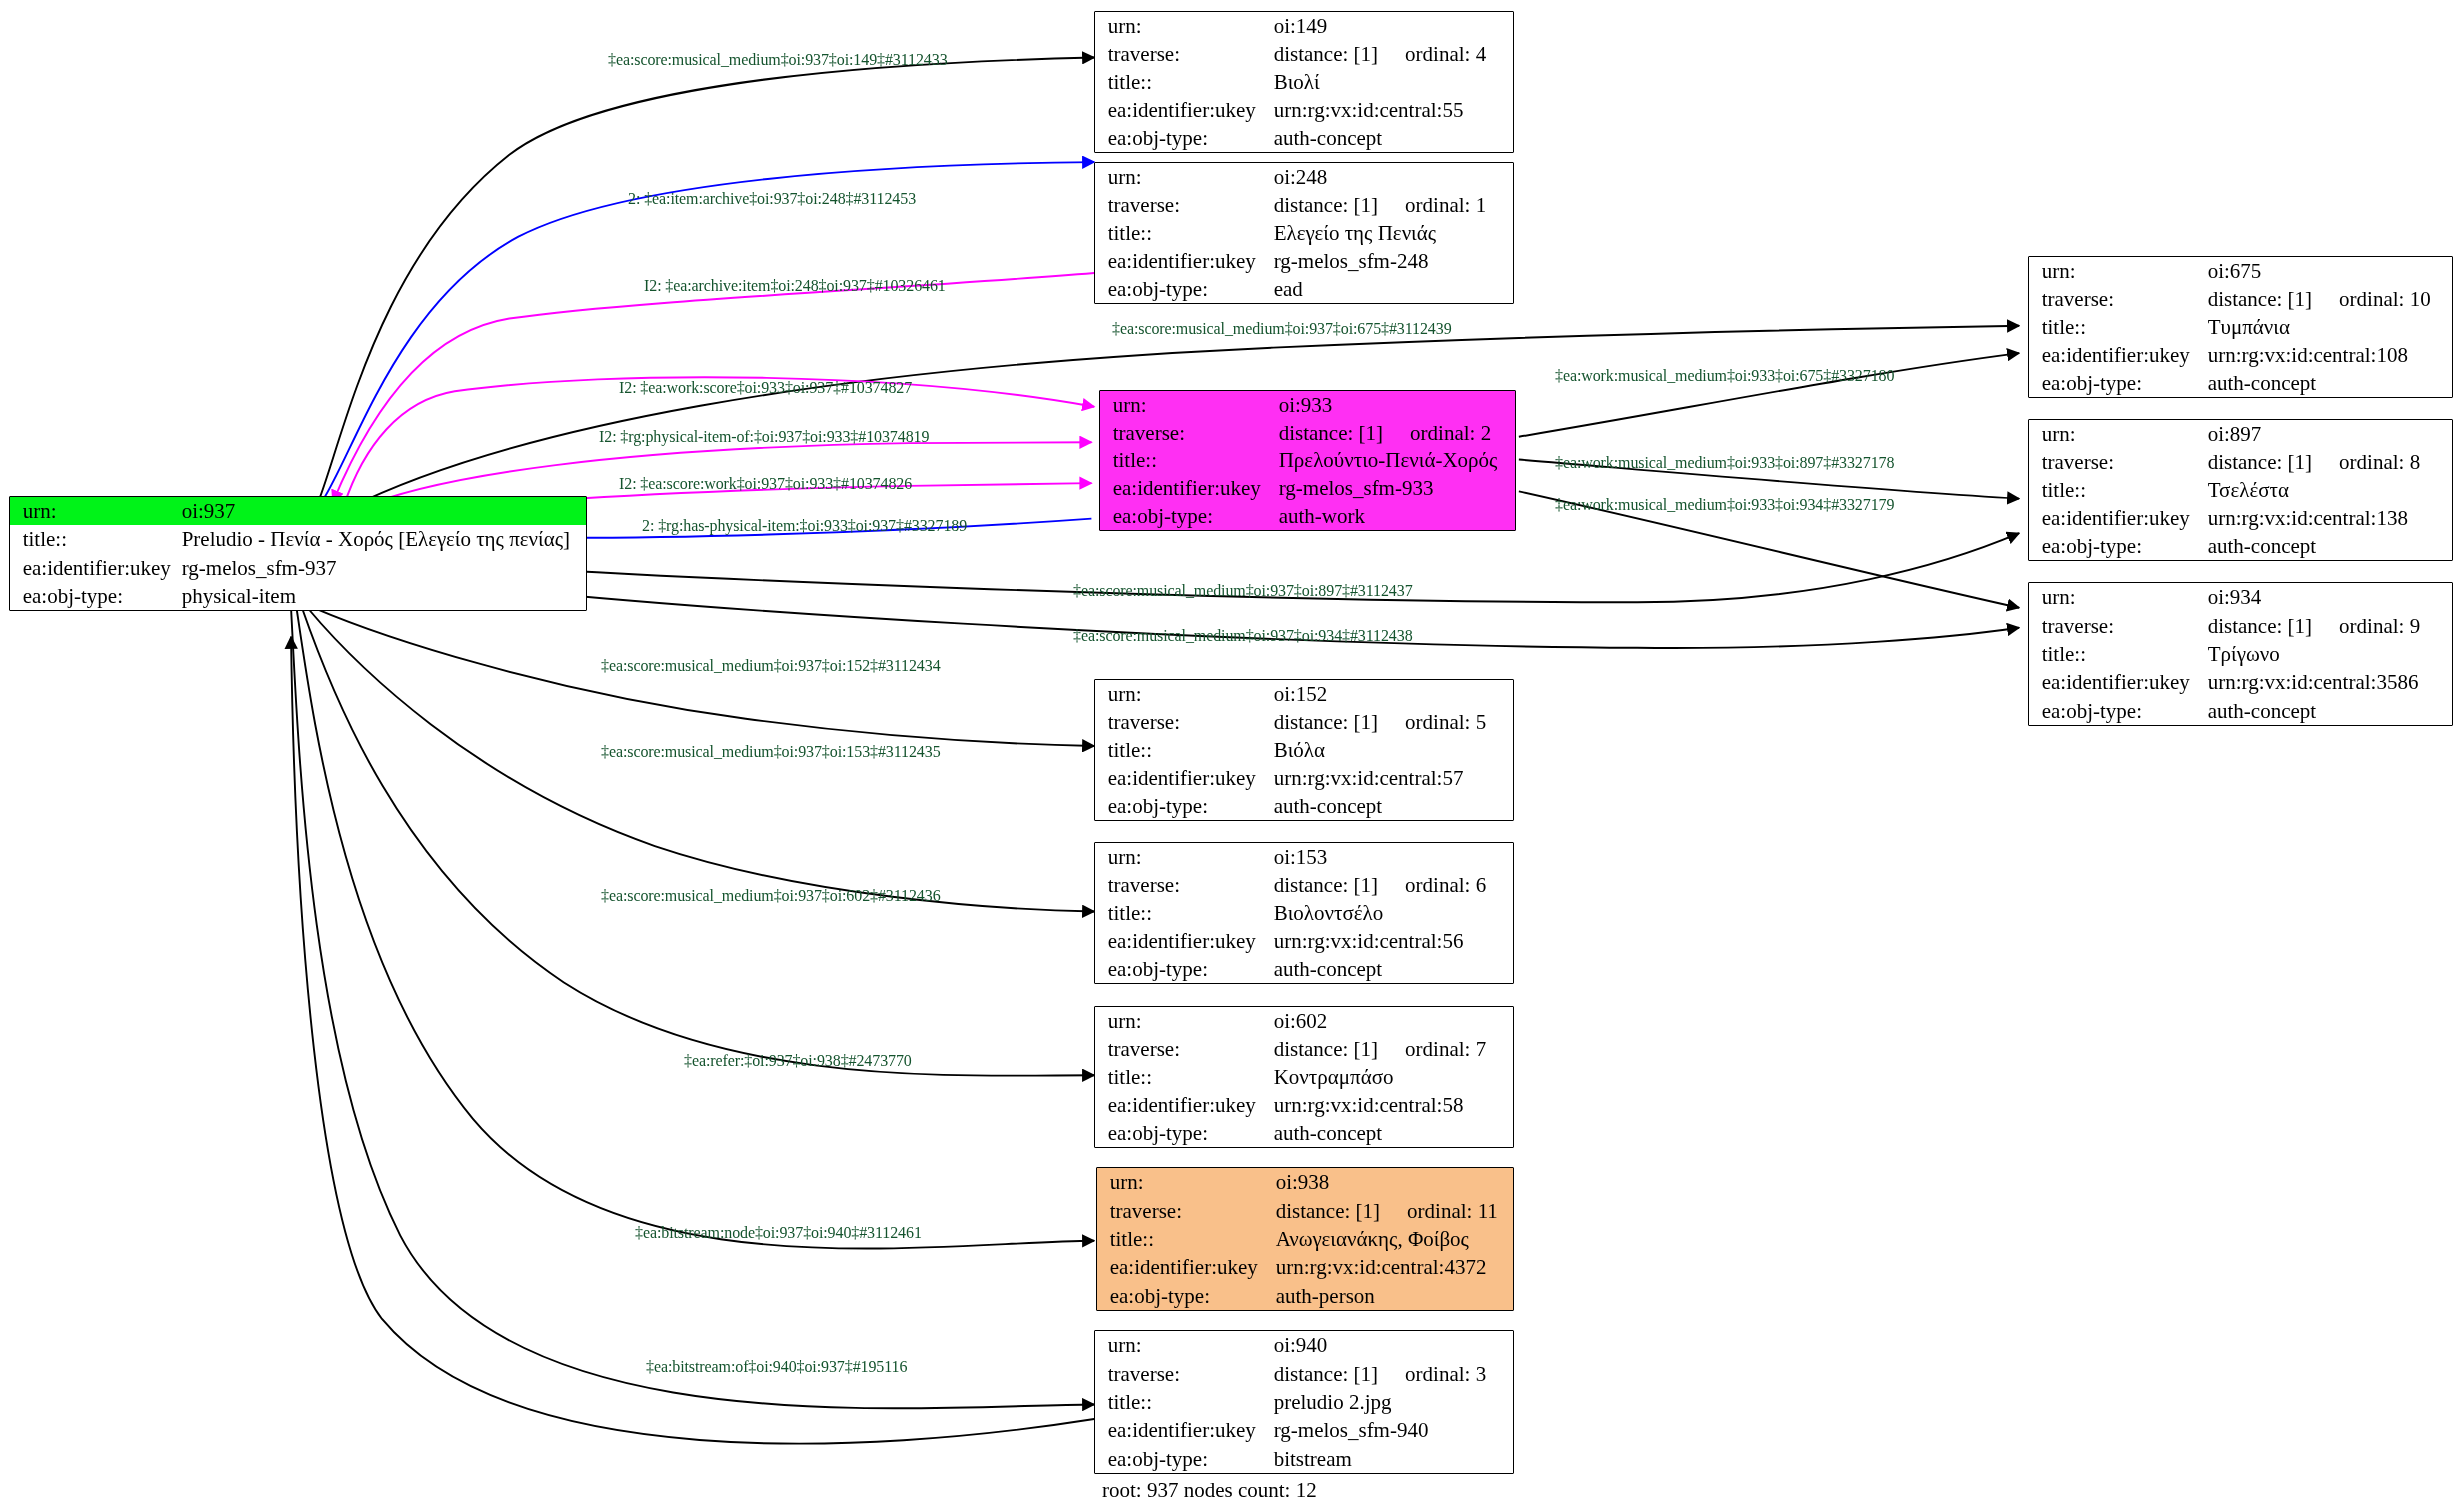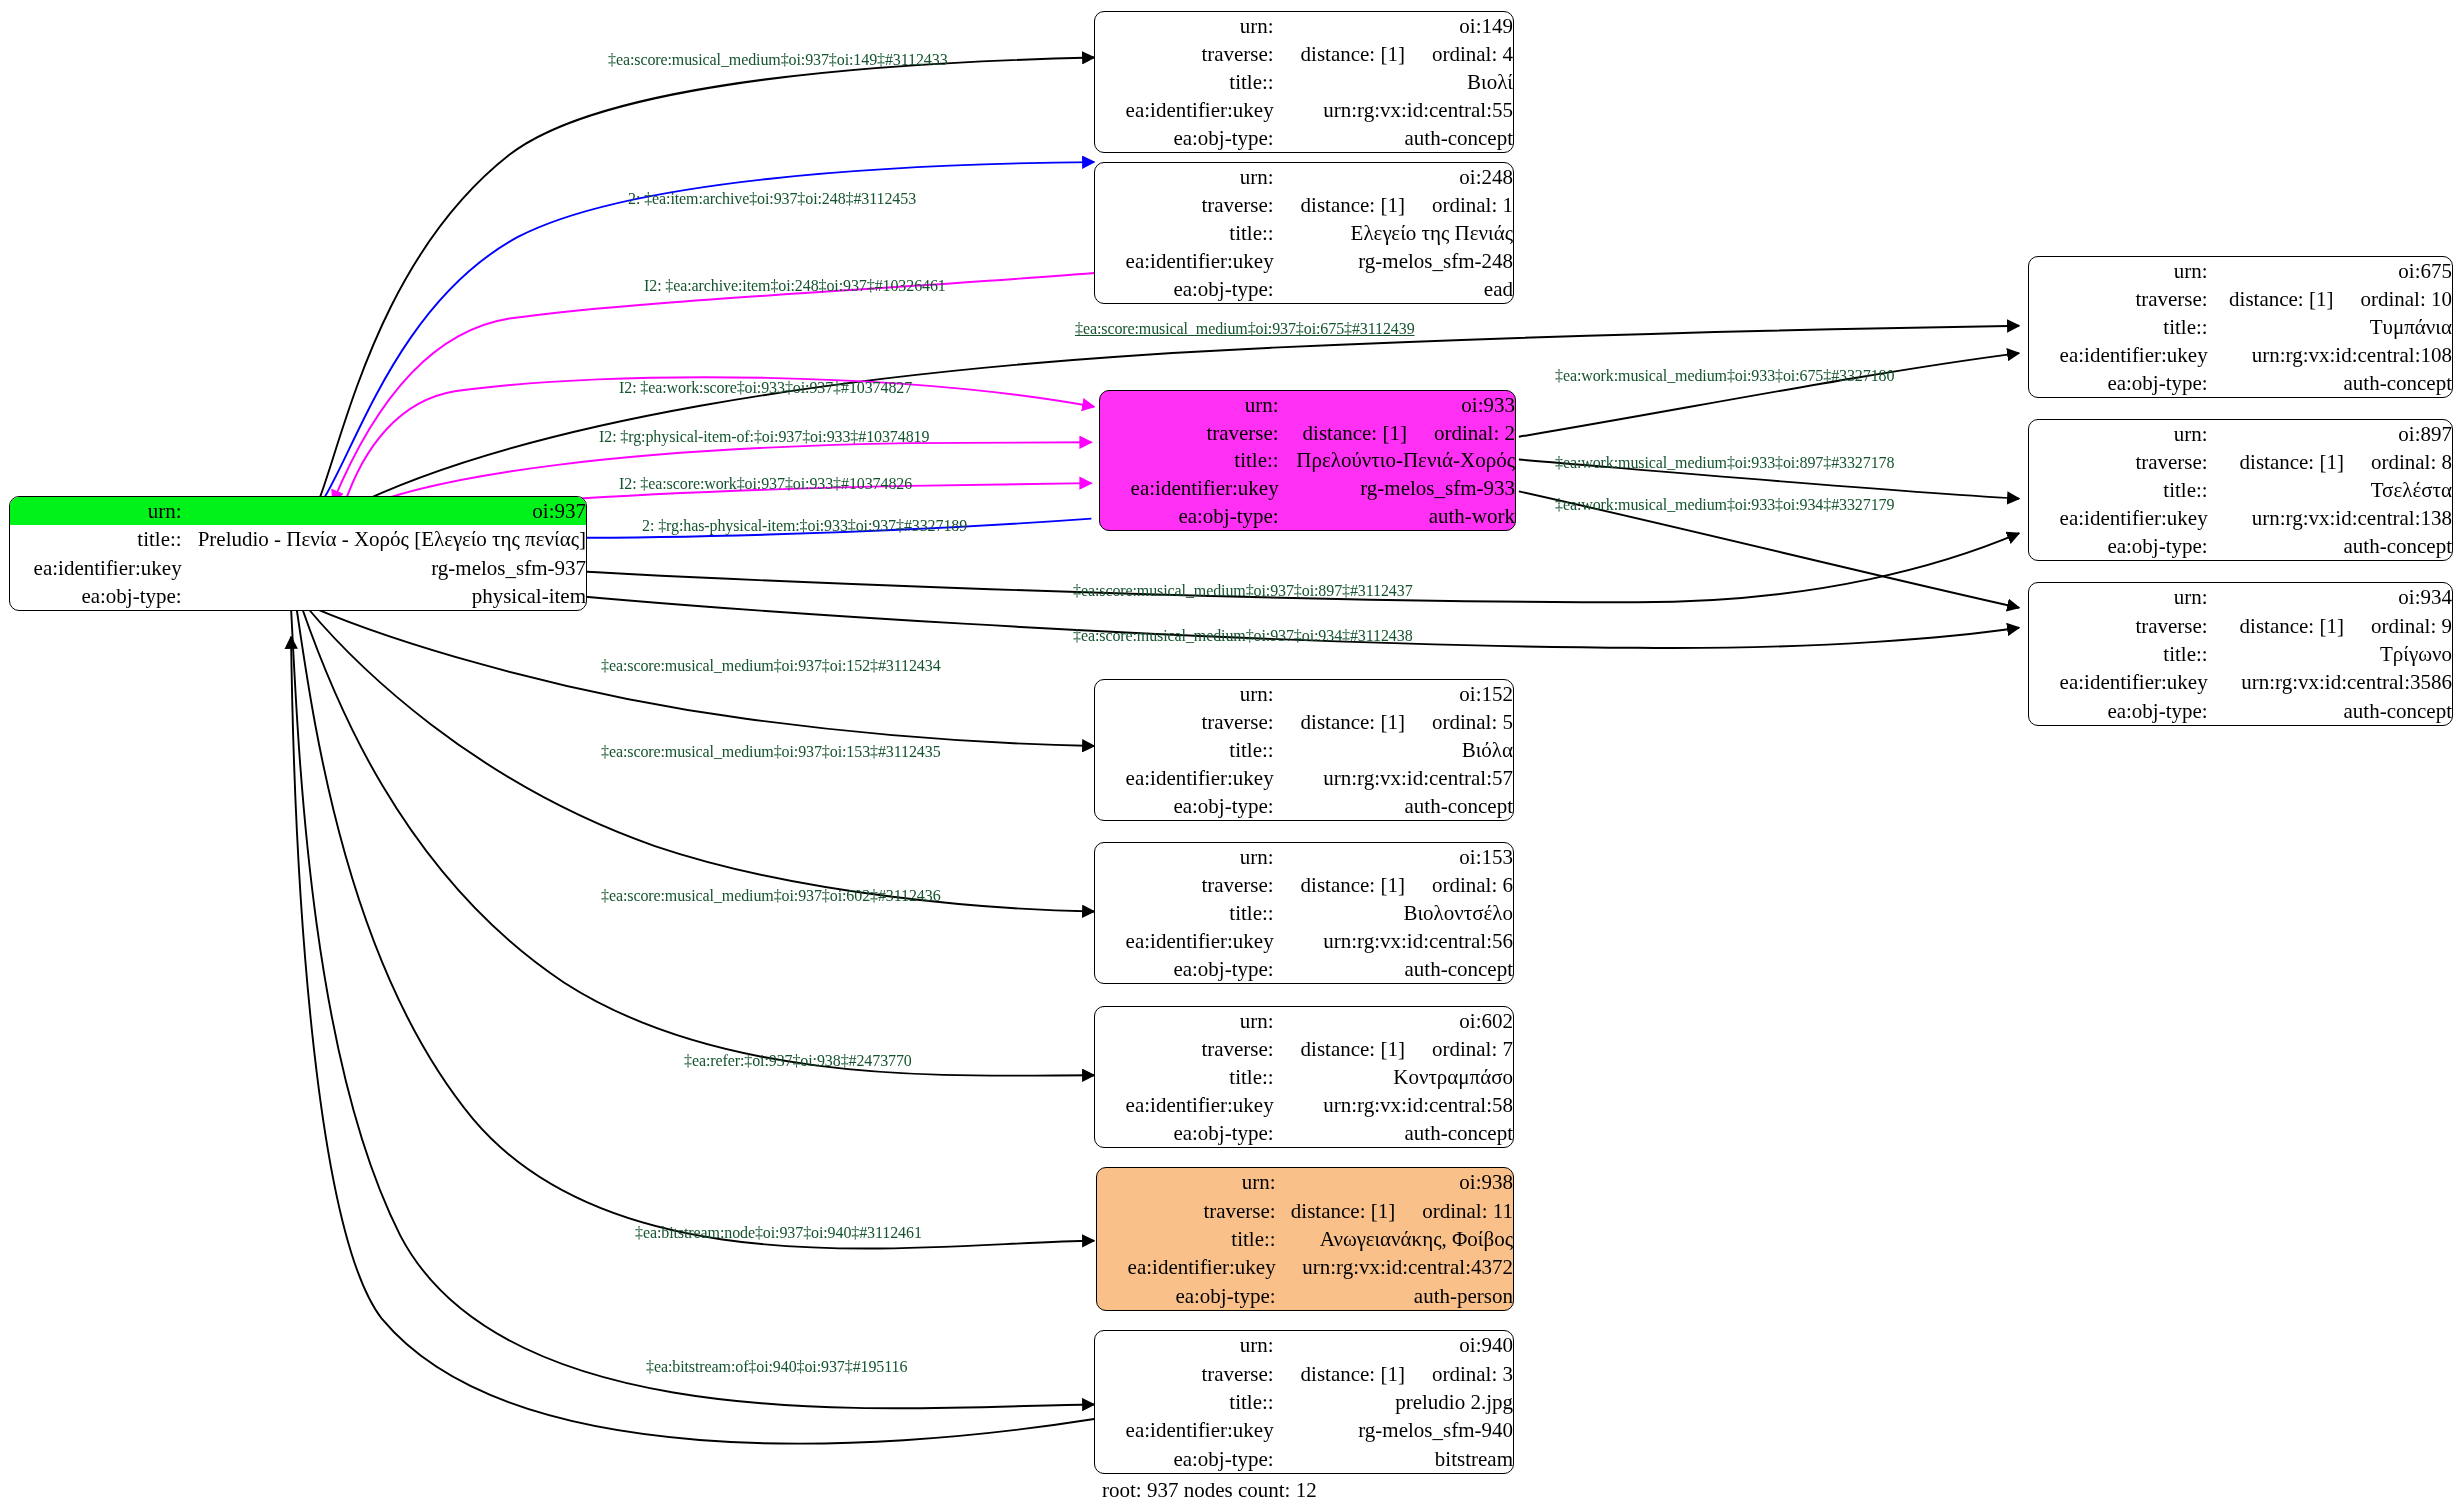--- a/index.html
+++ b/index.html
@@ -1,21 +1,21 @@
 <!DOCTYPE html>
 <html style="font-size:14.6px"><head>
 <meta charset="utf-8">
 <style>
   html,body{margin:0;padding:0;background:#ffffff;}
   body{font-family:"Liberation Serif","DejaVu Serif",serif;}
   #stage{position:relative;width:2462px;height:1502px;background:#fff;overflow:hidden;}
   #edges{position:absolute;left:0;top:0;width:2462px;height:1502px;}
 
-  .node{position:absolute;box-sizing:border-box;border:1.5px solid #000;border-radius:10px;
-        background:#fff;overflow:hidden;text-align:right;}
+  .node{position:absolute;box-sizing:border-box;border:1.5px solid #000;border-radius:1px;
+        background:#fff;overflow:hidden;}
   .node table{border-collapse:collapse;width:100%;height:100%;}
   .node td{font-size:21px;line-height:1.05;padding:1.8px 0 1.8px 0;white-space:nowrap;color:#000;}
   .k{width:166px;padding-left:12.7px !important;}
   .v{padding-left:0 !important;}
   .v .ord{display:inline-block;margin-left:27px;}
   .hl-row td{background:#00f318;}
 
   .node.green{background:#fff;}
   .node.magenta{background:#ff2ff3;border-color:#000;}
   .node.orange{background:#f9c08a;border-color:#000;}
@@ -398,21 +398,21 @@
             <td class="k">ea:obj-type:</td>
             <td class="v">bitstream</td>
           </tr>
     </tbody>
       </table>
   </div>
 
   <div class="elabel" style="left:608px;top:51px;">‡ea:score:musical_medium‡oi:937‡oi:149‡#3112433</div>
   <div class="elabel" style="left:628px;top:190px;">2: ‡ea:item:archive‡oi:937‡oi:248‡#3112453</div>
   <div class="elabel" style="left:628px;top:277px;margin-left:16px;">I2: ‡ea:archive:item‡oi:248‡oi:937‡#10326461</div>
-  <div class="elabel" style="left:1075px;top:320px;text-decoration:underline;">‡ea:score:musical_medium‡oi:937‡oi:675‡#3112439</div>
+  <div class="elabel" style="left:1112px;top:320px;">‡ea:score:musical_medium‡oi:937‡oi:675‡#3112439</div>
   <div class="elabel" style="left:619px;top:379px;">I2: ‡ea:work:score‡oi:933‡oi:937‡#10374827</div>
   <div class="elabel" style="left:1555px;top:367px;">‡ea:work:musical_medium‡oi:933‡oi:675‡#3327180</div>
   <div class="elabel" style="left:599px;top:428px;">I2: ‡rg:physical-item-of:‡oi:937‡oi:933‡#10374819</div>
   <div class="elabel" style="left:1555px;top:454px;">‡ea:work:musical_medium‡oi:933‡oi:897‡#3327178</div>
   <div class="elabel" style="left:619px;top:475px;">I2: ‡ea:score:work‡oi:937‡oi:933‡#10374826</div>
   <div class="elabel" style="left:1555px;top:496px;">‡ea:work:musical_medium‡oi:933‡oi:934‡#3327179</div>
   <div class="elabel" style="left:642px;top:517px;">2: ‡rg:has-physical-item:‡oi:933‡oi:937‡#3327189</div>
   <div class="elabel" style="left:1073px;top:582px;">‡ea:score:musical_medium‡oi:937‡oi:897‡#3112437</div>
   <div class="elabel" style="left:1073px;top:627px;">‡ea:score:musical_medium‡oi:937‡oi:934‡#3112438</div>
   <div class="elabel" style="left:601px;top:657px;">‡ea:score:musical_medium‡oi:937‡oi:152‡#3112434</div>

